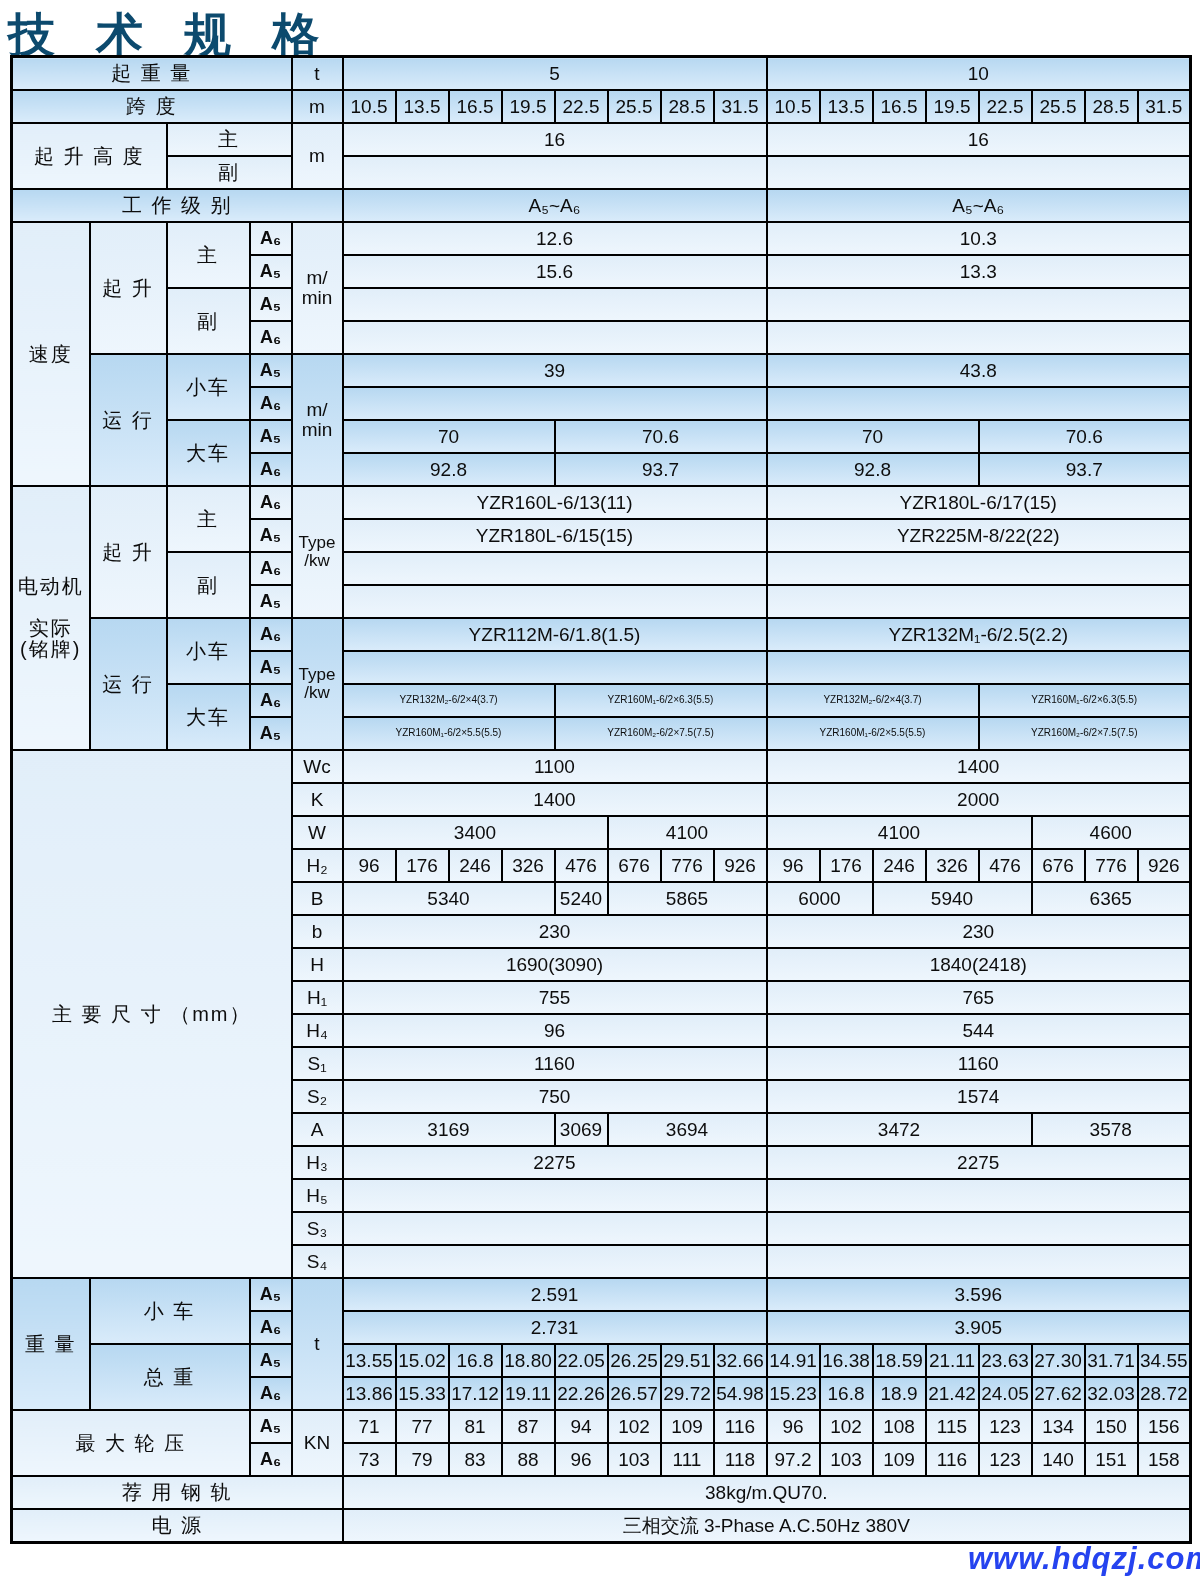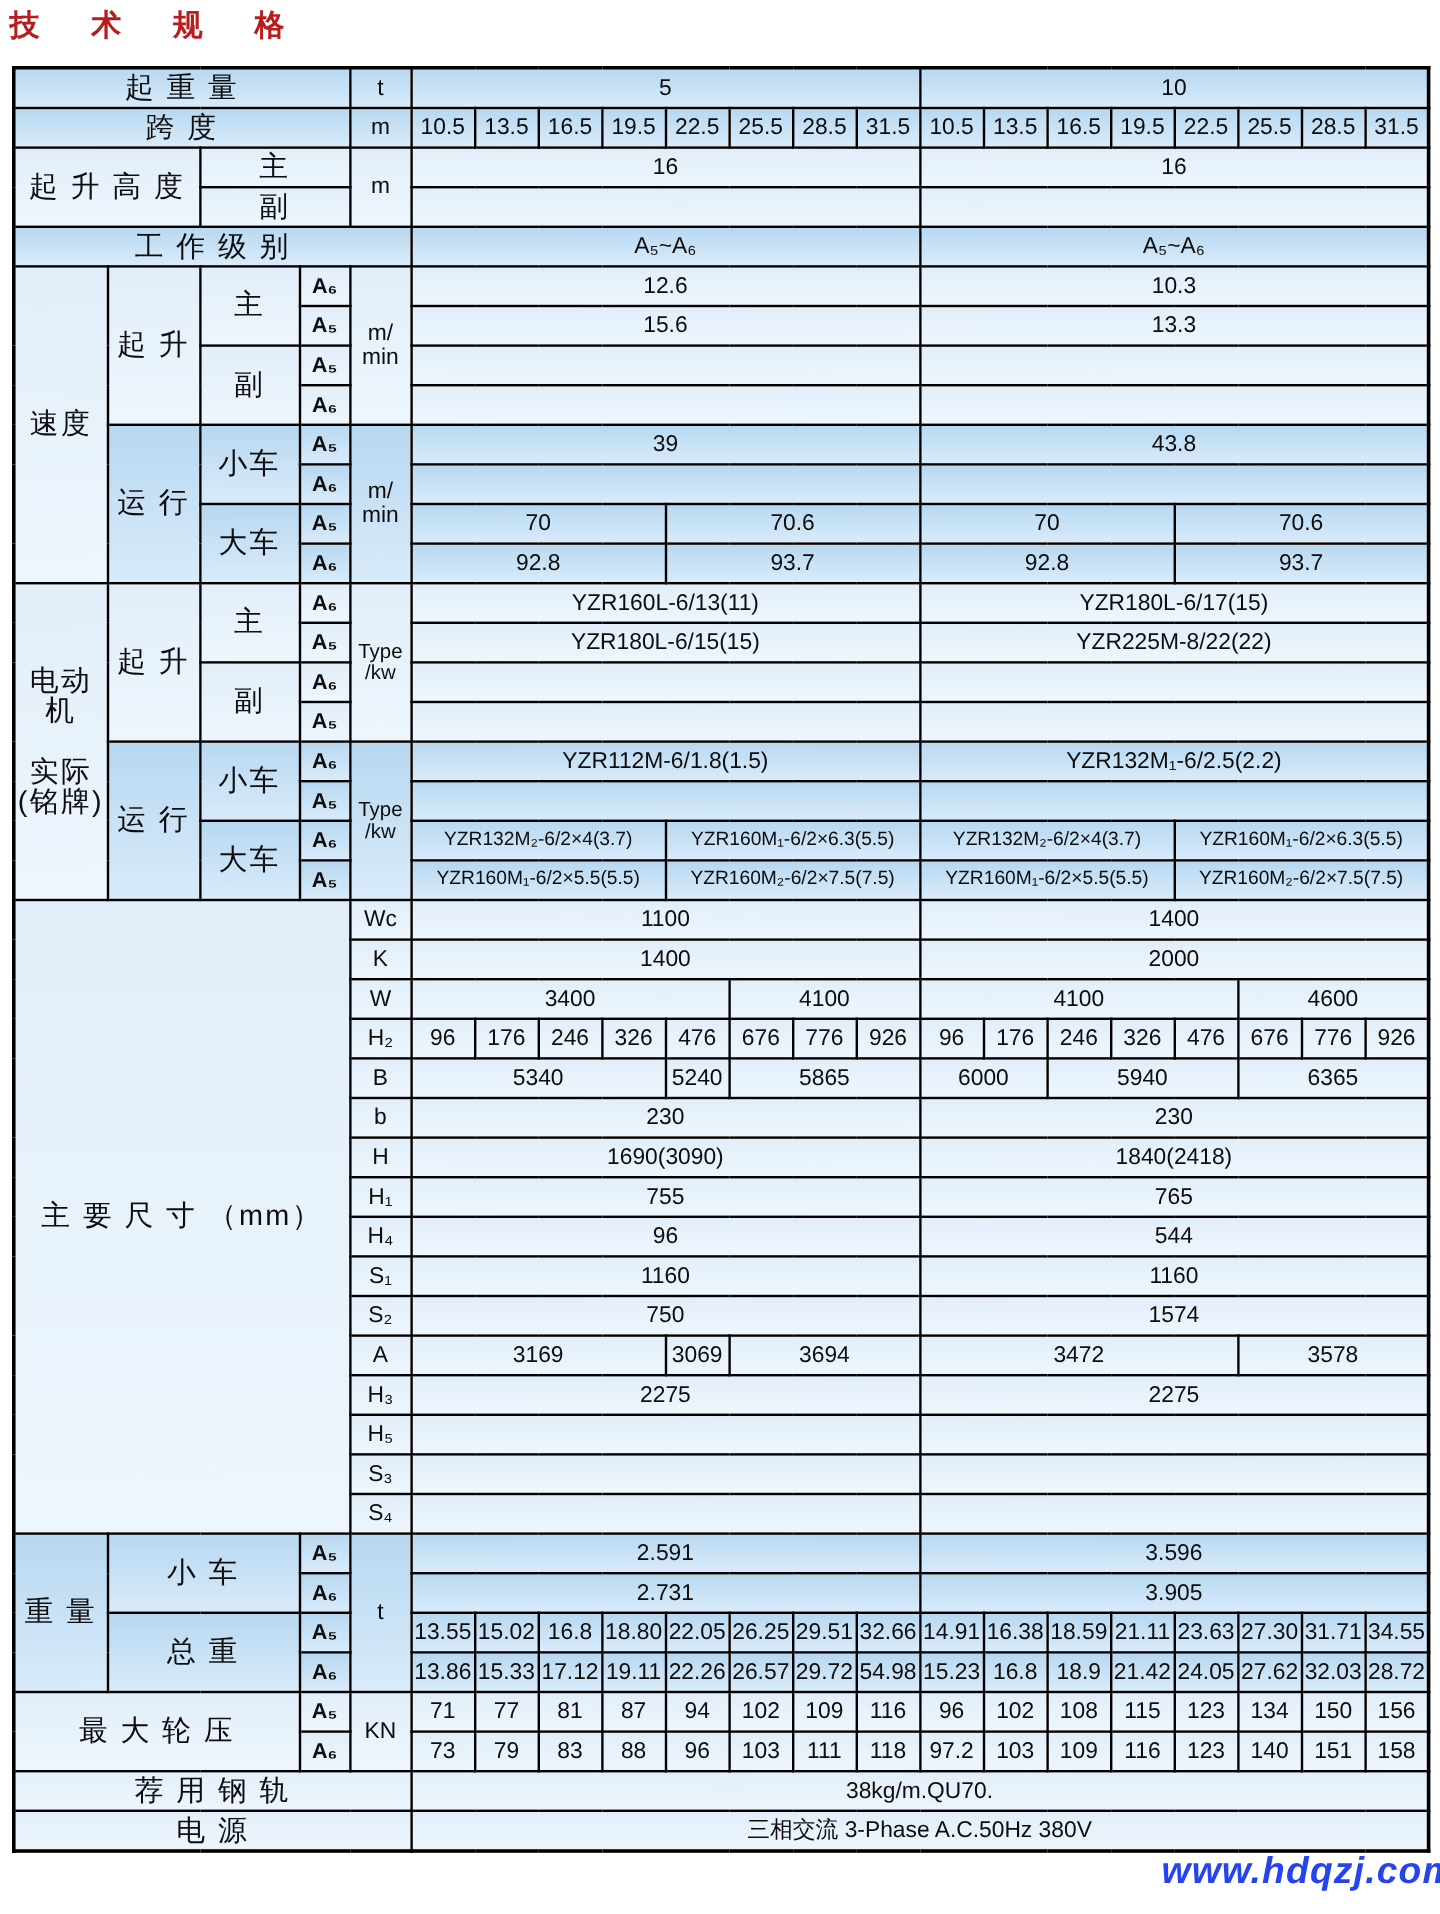--- a/index.html
+++ b/index.html
@@ -2,39 +2,39 @@
 <html><head>
 <meta charset="utf-8">
 <style>
   html,body{margin:0;padding:0;}
   body{
     width:1200px;height:1595px;background:#ffffff;position:relative;overflow:hidden;
     font-family:"Liberation Sans","DejaVu Sans",sans-serif;color:#0d0d0d;
   }
   .title{
     position:absolute;left:8px;top:4px;margin:0;
-    font-size:25px;font-weight:bold;letter-spacing:14px;color:#b91c1c;font-family:Liberation Mono, monospace;
+    font-size:47px;font-weight:bold;letter-spacing:14px;color:#0c4a6e;
   }
   table.spec{
     position:absolute;left:10px;top:55px;
     border-collapse:collapse;table-layout:fixed;
     border:3px solid #000;
   }
   td{
     border:2px solid #000;
     height:31px;padding:0 1px;
     text-align:center;vertical-align:middle;
     font-size:19px;line-height:1.05;
     background:linear-gradient(180deg,#e1eef9 0%,#eef6fd 100%);
     overflow:hidden;white-space:nowrap;
   }
   tr.mid td{background:linear-gradient(180deg,#b7d8f1 0%,#d9ebfa 100%);}
-  td.cn{font-size:24px;letter-spacing:2px;}
+  td.cn{font-size:20px;letter-spacing:2px;}
   td.sm{font-size:19px;letter-spacing:0;}
-  td.msm{font-size:16px;letter-spacing:0;}
+  td.msm{font-size:10px;letter-spacing:0;}
   td.pre{white-space:pre-line;}
   td.grade{font-size:18px;font-weight:bold;}
   .watermark{
     position:absolute;top:1541px;right:-14px;
     font-size:31px;font-weight:bold;font-style:italic;
     color:#2543ef;letter-spacing:1px;white-space:nowrap;
   }
 </style>
 </head>
 <body>

